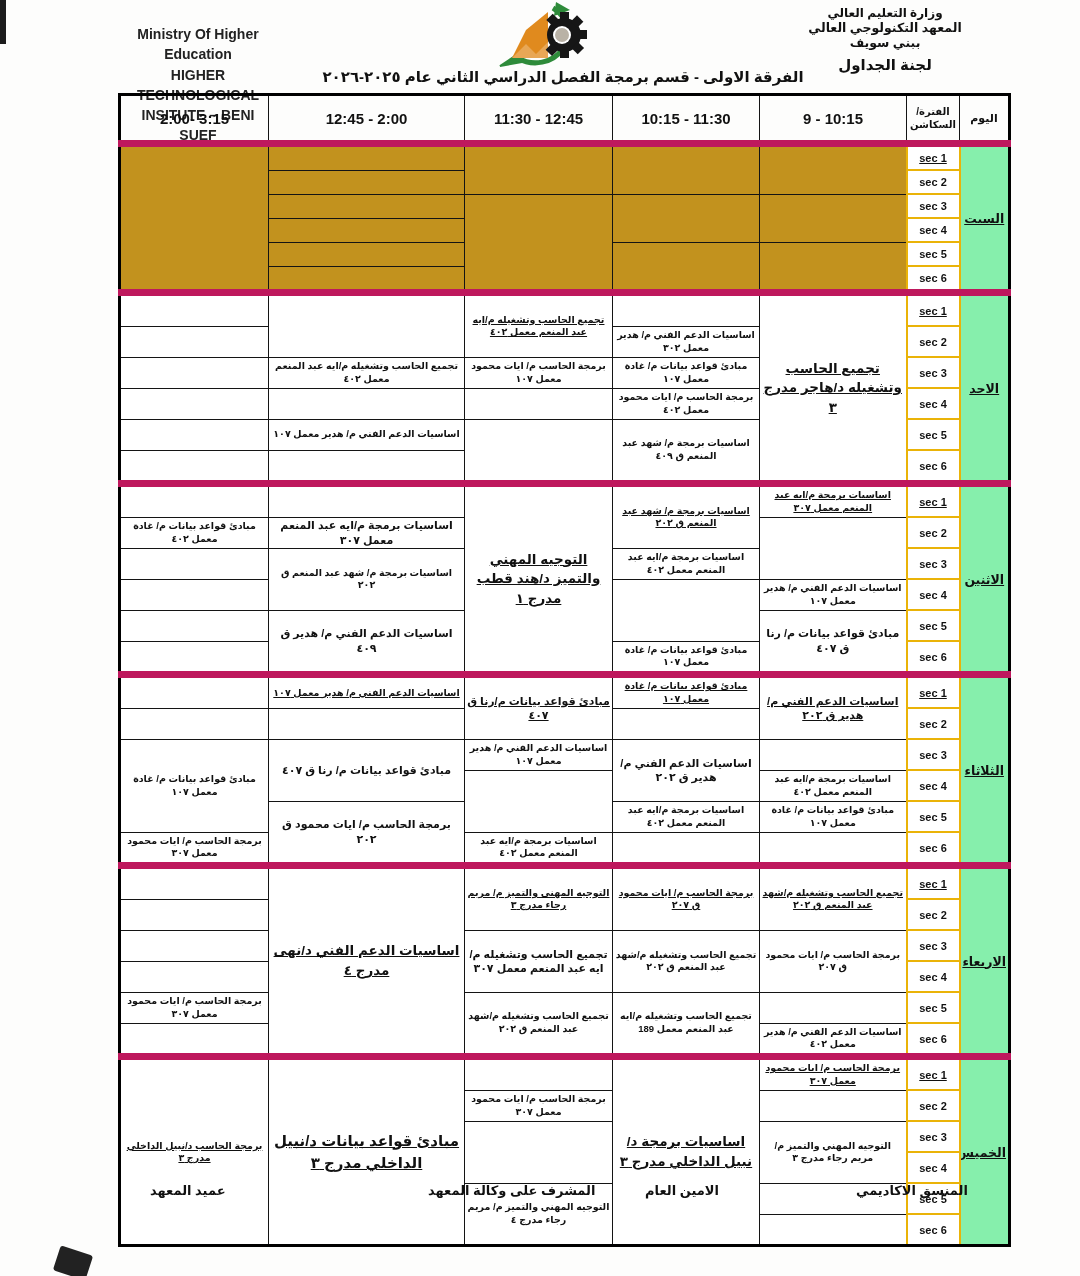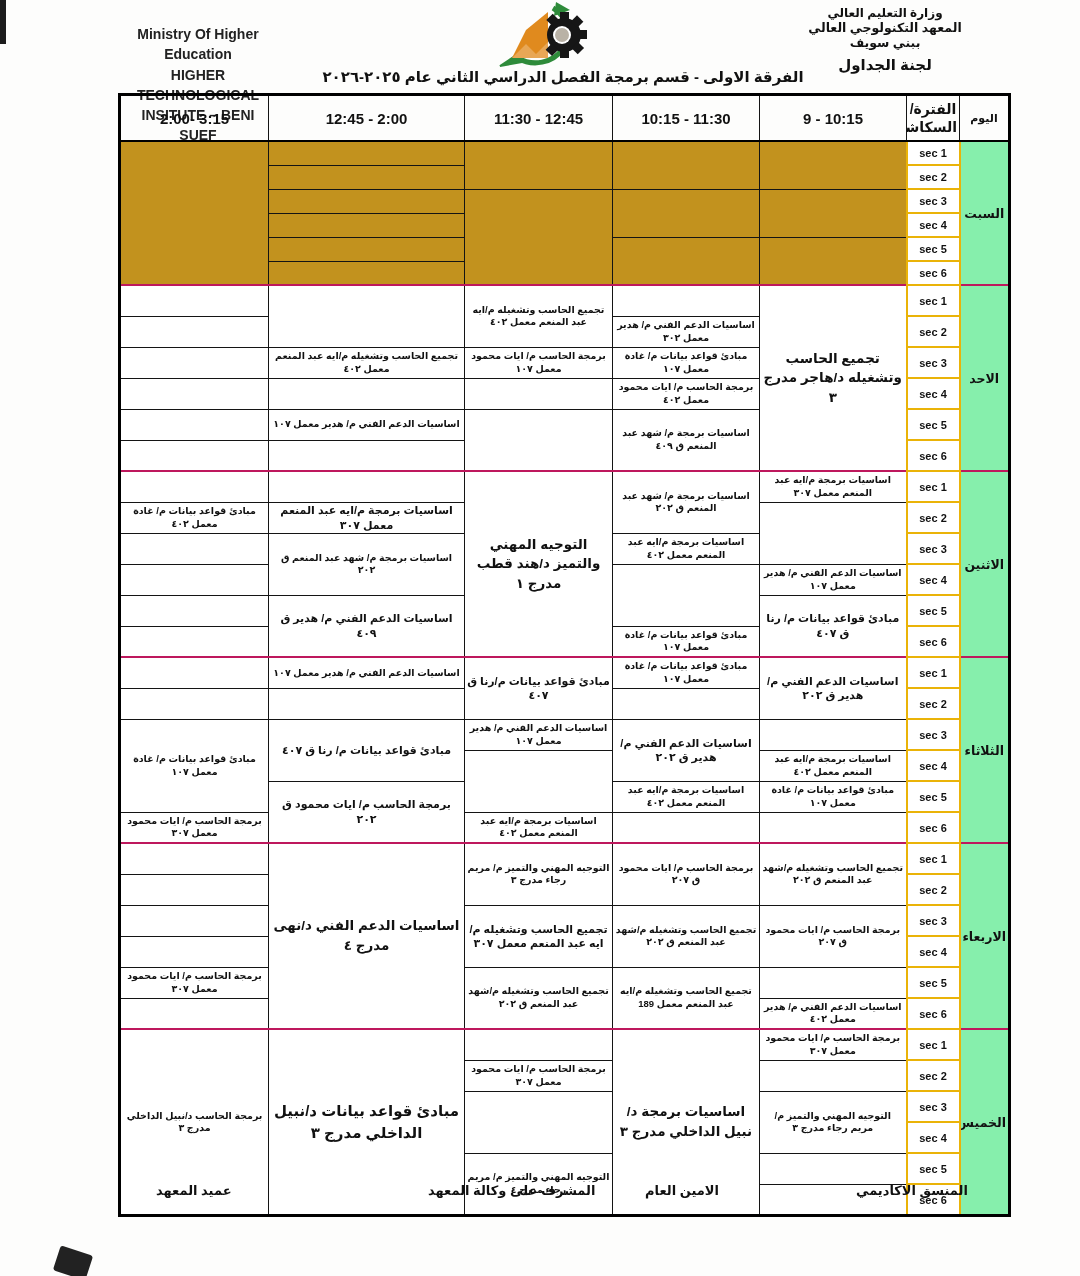--- a/index.html
+++ b/index.html
@@ -21,22 +21,22 @@
     font-size:15px;font-weight:bold;direction:rtl;}
   
   .sched{position:absolute;left:118px;top:93px;border-collapse:collapse;
     table-layout:fixed;width:890px;}
   .sched td,.sched th{border:1.5px solid #141414;padding:0 2px;vertical-align:middle;
     text-align:center;overflow:hidden;}
   .sched{border:3px solid #000;padding-left:22px;}
   .sched th{height:44px;font-size:15px;font-weight:bold;border-bottom:2.5px solid #000;}
   .sched td{height:29px;}
   tr.short td{height:22px;}
-  tr.bstart td{border-top:2px solid #be185d;}
-  th.period{font-size:14px;line-height:1.3;direction:rtl;}
+  tr.bstart td{border-top:7px solid #be185d;text-decoration:underline;}
+  th.period{font-size:10px;line-height:1.3;direction:rtl;}
   th.dayh{font-size:11px;direction:rtl;}
   td.sec{font-size:11px;font-weight:bold;border:2px solid #eab308;direction:ltr;
     font-family:"Liberation Sans",sans-serif;background:#fff;}
   td.day{font-size:12.5px;font-weight:bold;direction:rtl;background:#86efac;}
   td.c{font-size:9.5px;font-weight:bold;direction:rtl;line-height:1.3;background:#fff;}
   td.md{font-size:11px;}
   td.lg{font-size:13.5px;line-height:1.45;}
   td.xl{font-size:15px;line-height:1.5;}
   td.g{background:#C2921E;}
   
@@ -337,16 +337,16 @@
     <td class="c"></td>
     <td class="sec">sec 5</td>
   </tr>
   <tr>
     <td class="c"></td>
     <td class="sec">sec 6</td>
   </tr>
 </tbody>
   </table>
 
-<div class="sig" style="left:156px;">عميد المعهد</div>
+<div class="sig" style="left:150px;">عميد المعهد</div>
 <div class="sig" style="left:428px;">المشرف على وكالة المعهد</div>
 <div class="sig" style="left:645px;">الامين العام</div>
 <div class="sig" style="left:828px;margin-left:28px;">المنسق الاكاديمي</div>
 
 </body></html>

